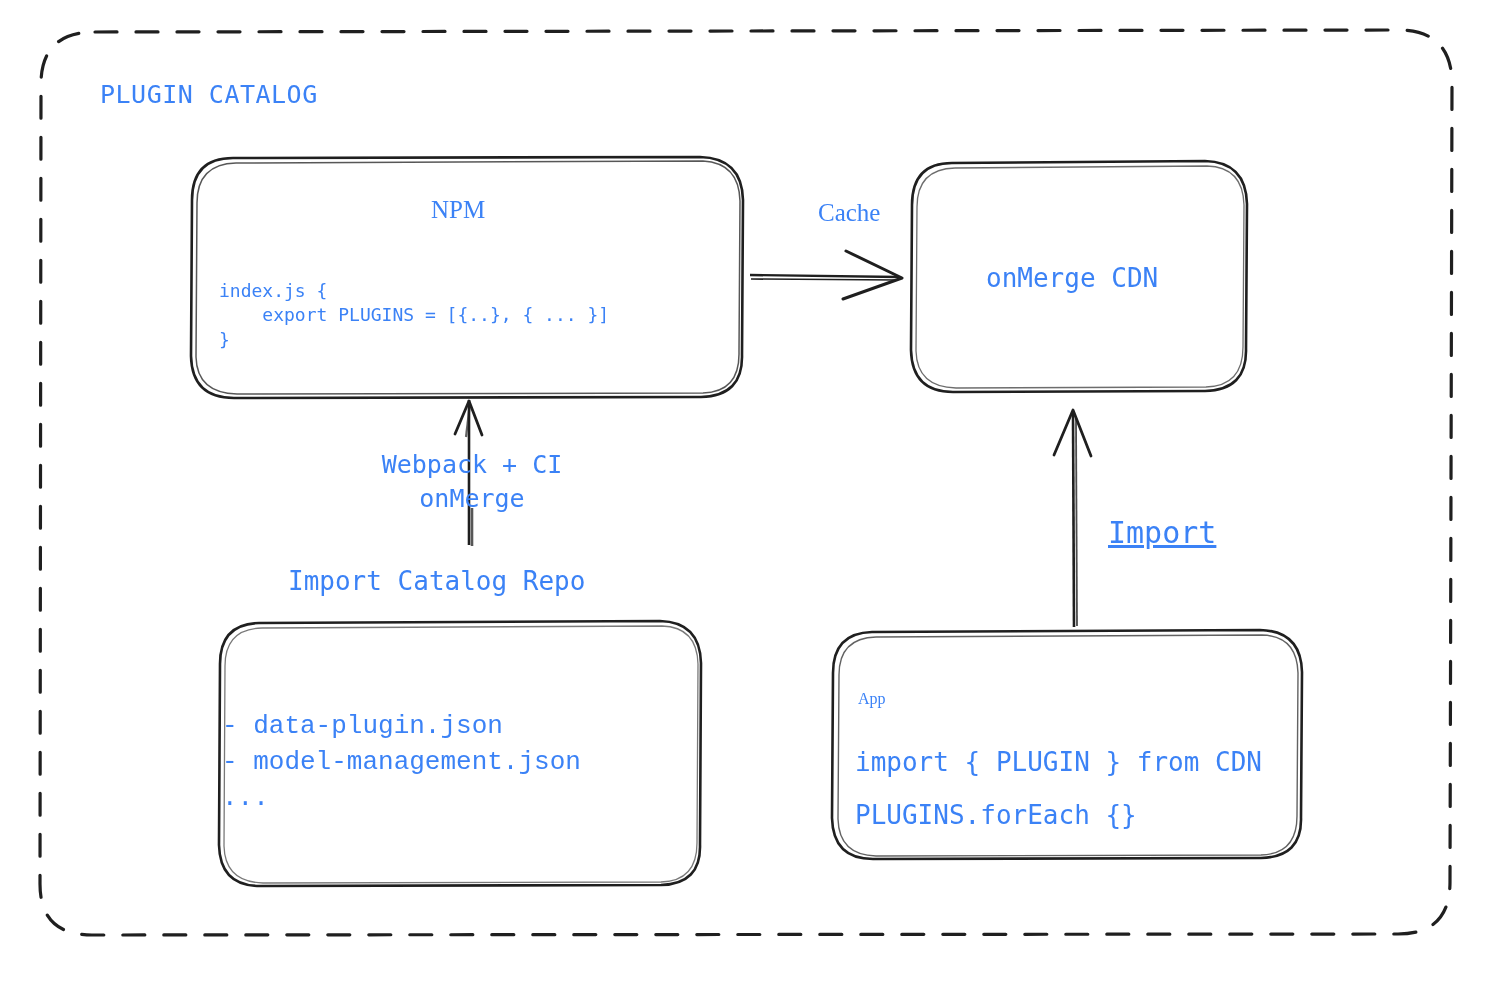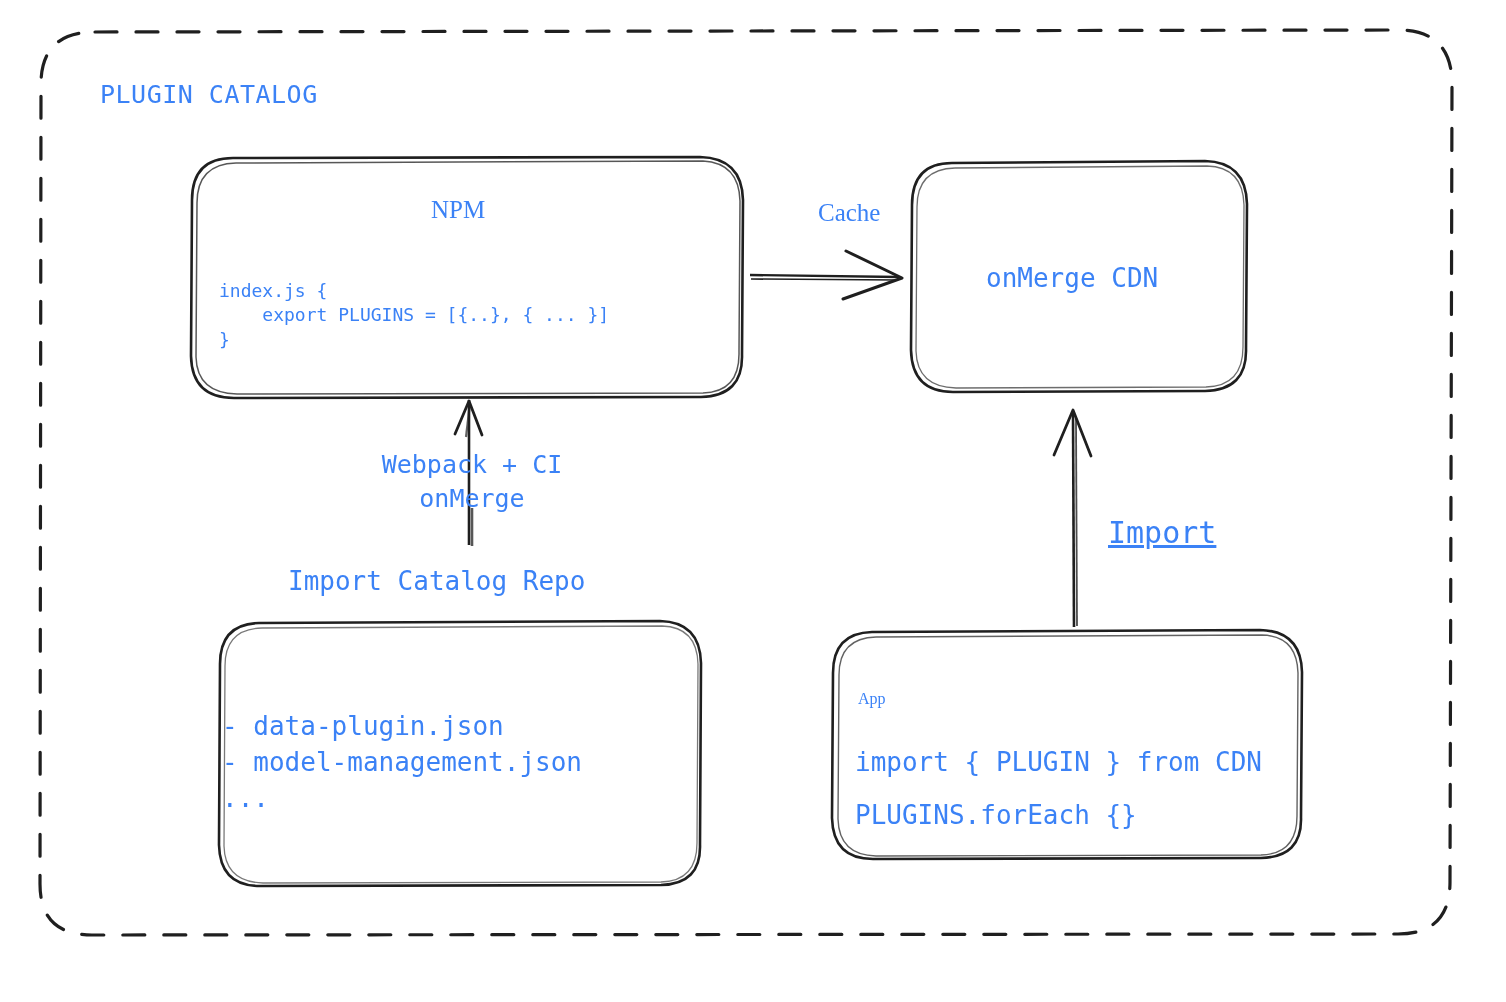--- a/index.html
+++ b/index.html
@@ -94,20 +94,21 @@
     top: 568px;
     font-size: 26px;
   }
 
   
   #repo-list {
     left: 222px;
     top: 709px;
     font-size: 26px;
     line-height: 1.38;
+    font-family: Liberation Mono, monospace;
   }
 
   
   #app-title {
     left: 858px;
     top: 679px;
     font-size: 16px;
     margin-top: 12px;
   }
   #app-code {

